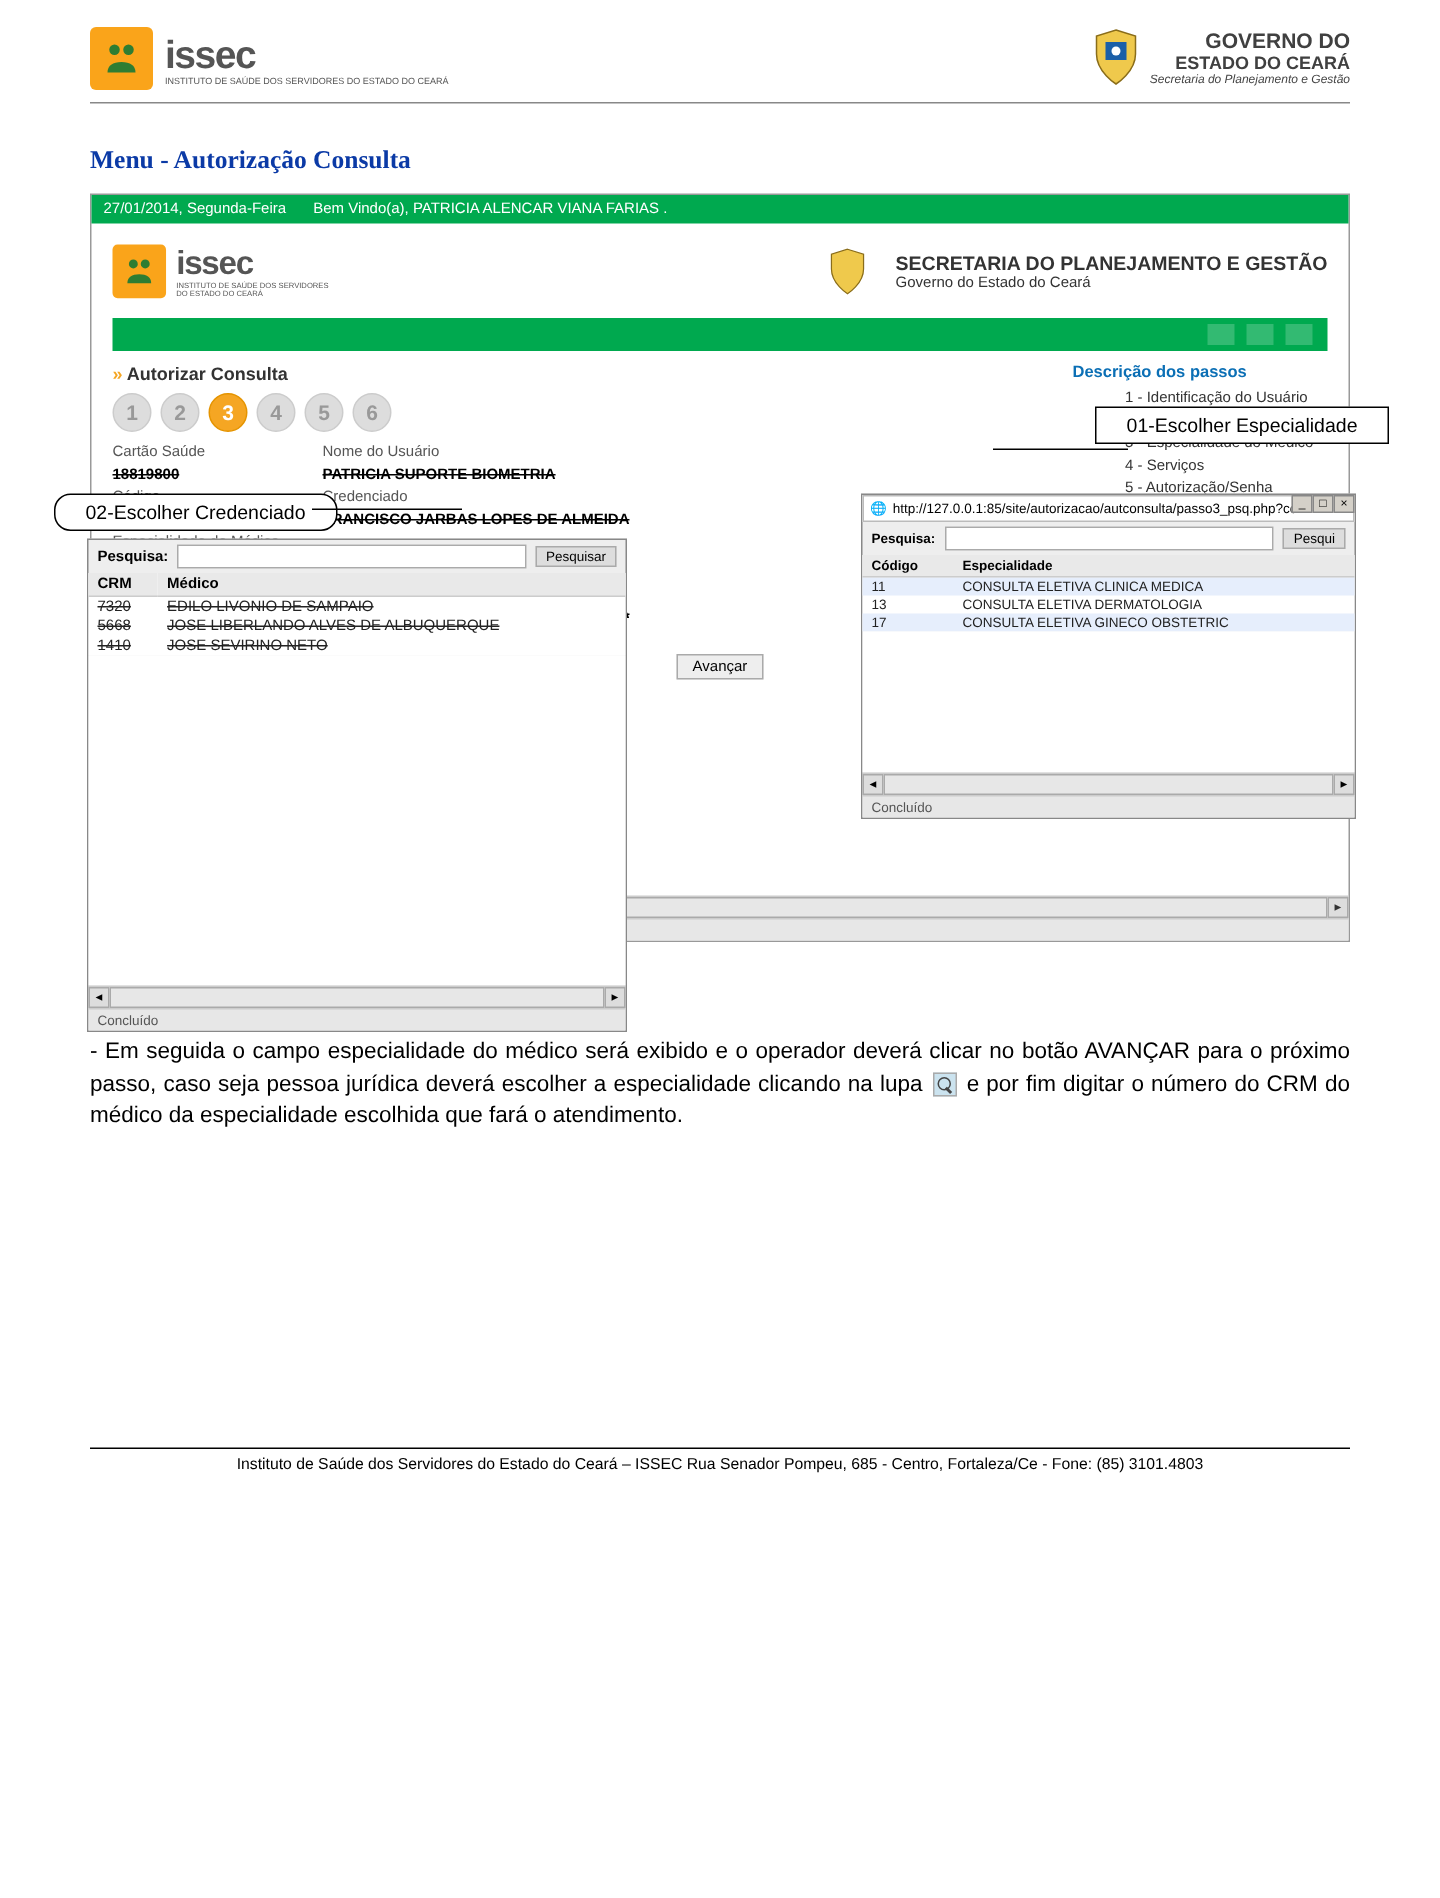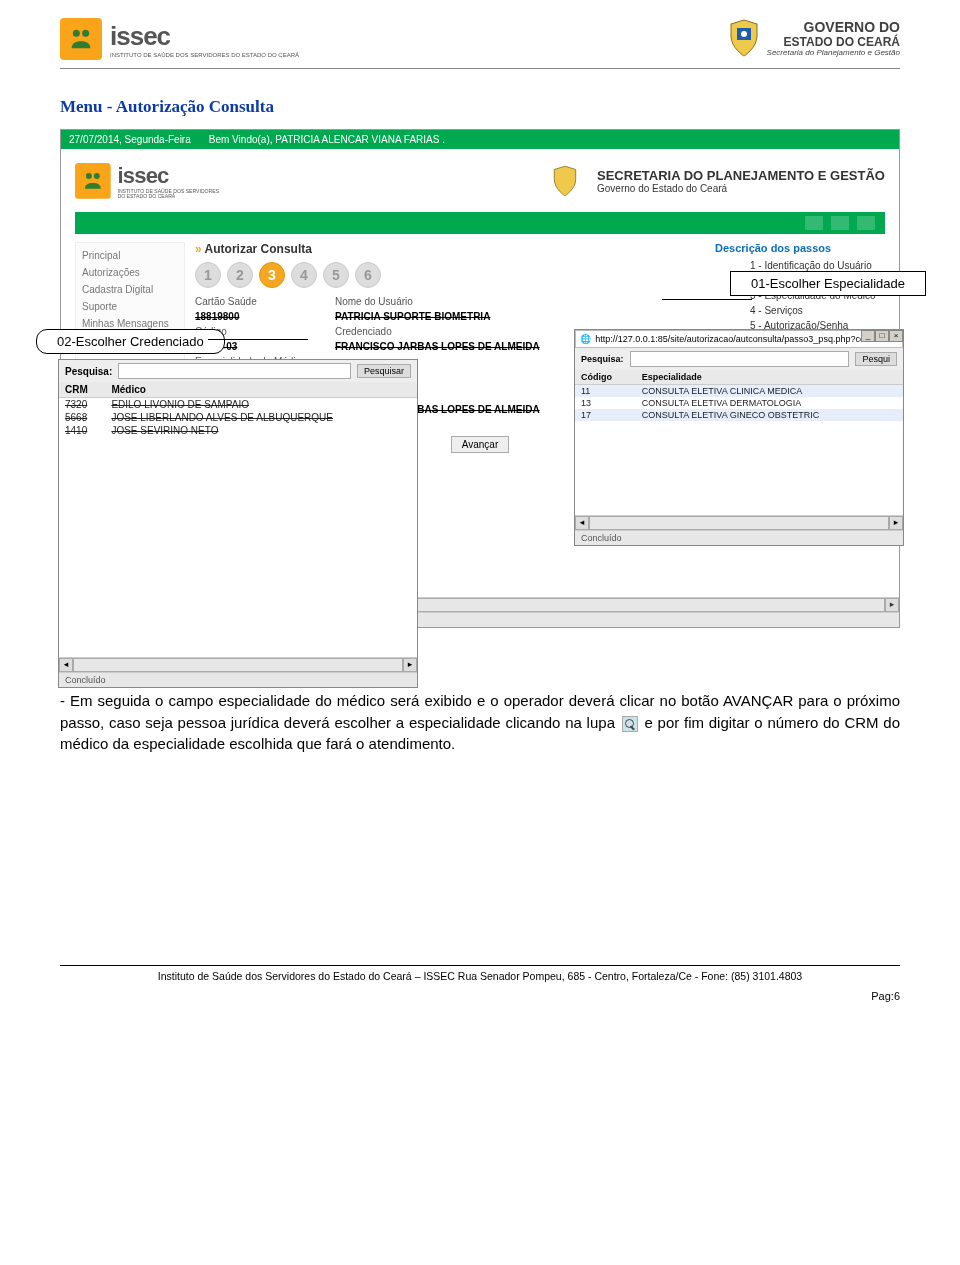--- a/index.html
+++ b/index.html
@@ -133,21 +133,21 @@
 
 <div class="shot-wrap">
 
   <div class="callout" style="top:200px; left:-24px;border-radius:11px;">02-Escolher Credenciado</div>
   <div class="callout-line" style="top:210px; left:148px; width:100px;"></div>
   <div class="callout" style="top:142px; right:-26px;">01-Escolher Especialidade</div>
   <div class="callout-line" style="top:170px; right:148px; width:90px;"></div>
 
   <div class="shot">
     <div class="shot-bar">
-      <span>27/07/2014, Segunda-Feira</span>
+      <span>27/01/2014, Segunda-Feira</span>
       <span>Bem Vindo(a), PATRICIA ALENCAR VIANA FARIAS .</span>
     </div>
     <div class="shot-header2">
       <div class="logo-left" style="transform:scale(0.85); transform-origin:left;">
         <div class="logo-box">
             <svg viewBox="0 0 24 24">
               <circle cx="8" cy="7" r="3" fill="#2e7d32"></circle>
               <circle cx="16" cy="7" r="3" fill="#2e7d32"></circle>
               <path d="M4 20c0-4 3-6 8-6s8 2 8 6" fill="#2e7d32"></path>
             </svg>
@@ -165,28 +165,20 @@
         <div class="sec-title">SECRETARIA DO PLANEJAMENTO E GESTÃO</div>
         <div class="sec-sub">Governo do Estado do Ceará</div>
       </div>
     </div>
     <div class="nav-bar">
       <div class="nav-icon"></div>
       <div class="nav-icon"></div>
       <div class="nav-icon"></div>
     </div>
     <div class="shot-body">
-      <div class="sidebar">
-        <div>Principal</div>
-        <div>Autorizações</div>
-        <div>Cadastra Digital</div>
-        <div>Suporte</div>
-        <div>Minhas Mensagens</div>
-        <div>Sair do Sistema</div>
-      </div>
       <div class="main">
         <h4><span class="arrows">» </span><span>Autorizar Consulta</span></h4>
         <div class="steps">
           <div class="step">1</div>
           <div class="step">2</div>
           <div class="step active">3</div>
           <div class="step">4</div>
           <div class="step">5</div>
           <div class="step">6</div>
         </div>
@@ -311,14 +303,13 @@
   <p>
     <span>- Em seguida o campo especialidade do médico será exibido e o operador deverá clicar no botão AVANÇAR para o próximo passo, caso seja pessoa jurídica deverá escolher a especialidade clicando na lupa </span>
     <span class="inline-lupa"></span>
     <span> e por fim digitar o número do CRM do médico da especialidade escolhida que fará o atendimento.</span>
   </p>
 </div>
 
 <div class="doc-footer">
   <hr class="line">
   <div class="txt">Instituto de Saúde dos Servidores do Estado do Ceará – ISSEC Rua Senador Pompeu, 685 - Centro, Fortaleza/Ce - Fone: (85) 3101.4803</div>
-  <div class="pag">Pag:6</div>
 </div>
 
 </body></html>

